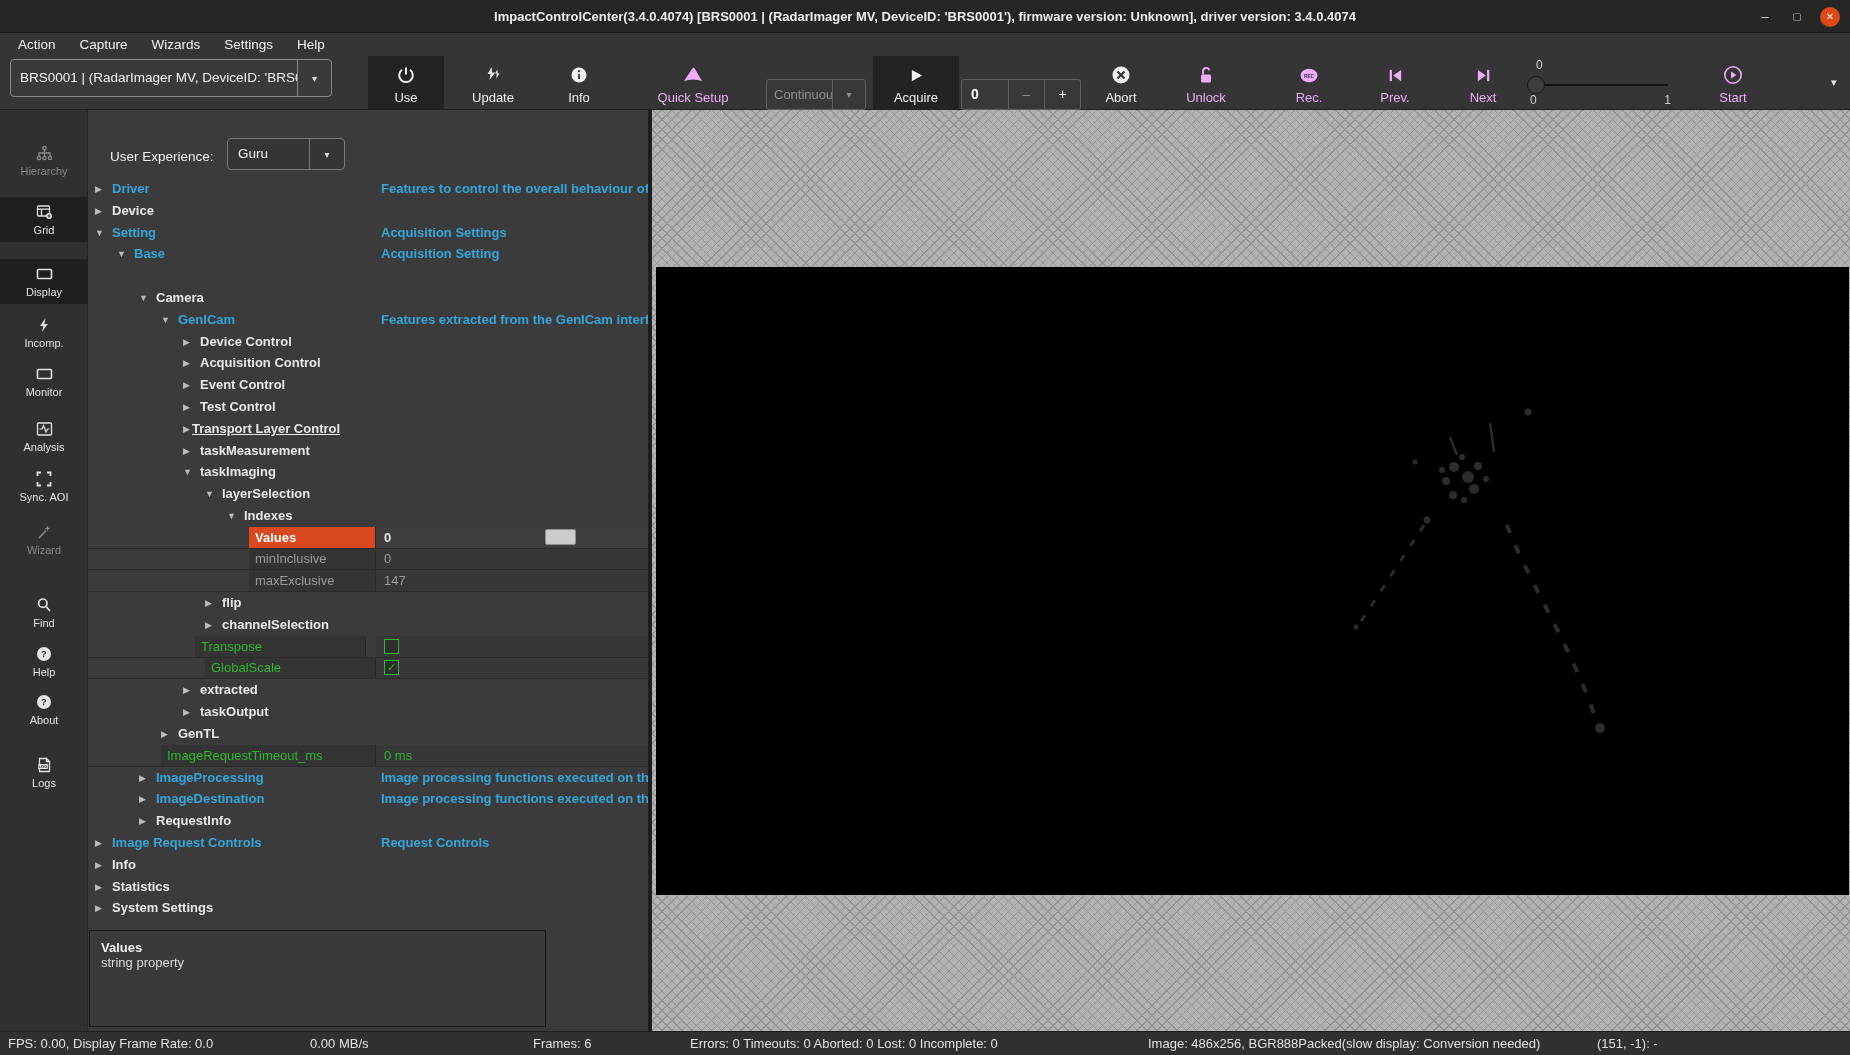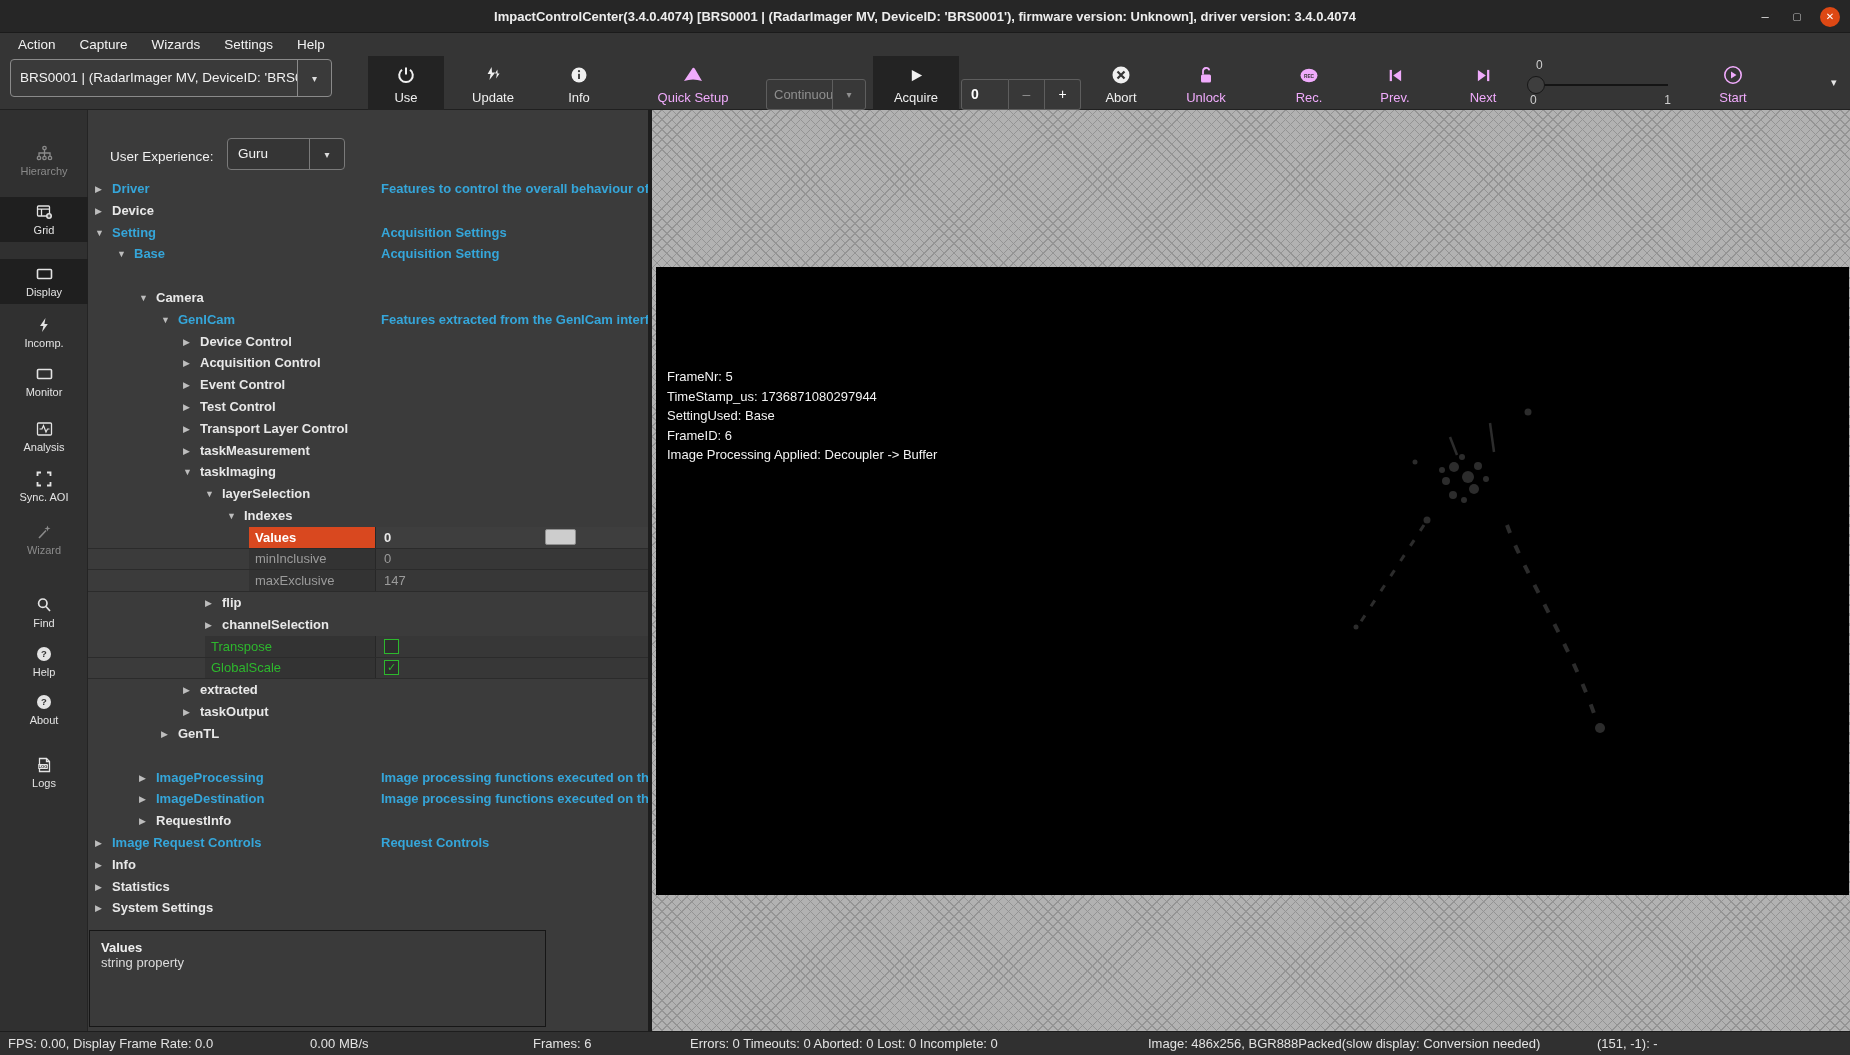--- a/index.html
+++ b/index.html
@@ -434,21 +434,21 @@
           <div class="trow" style="top: 264.2px;">
             <span class="garrow" style="left: 95px;">▶</span>
             <span class="glabel white" style="left: 112px;">Event Control</span>
           </div>
           <div class="trow" style="top: 286px;">
             <span class="garrow" style="left: 95px;">▶</span>
             <span class="glabel white" style="left: 112px;">Test Control</span>
           </div>
           <div class="trow" style="top: 307.8px;">
             <span class="garrow" style="left: 95px;">▶</span>
-            <span class="glabel white" style="left: 112px;">Transport Layer Control</span>
+            <span class="glabel white" style="left: 104px; text-decoration: underline;">Transport Layer Control</span>
           </div>
           <div class="trow" style="top: 329.6px;">
             <span class="garrow" style="left: 95px;">▶</span>
             <span class="glabel white" style="left: 112px;">taskMeasurement</span>
           </div>
           <div class="trow" style="top: 351.4px;">
             <span class="garrow" style="left: 95px;">▼</span>
             <span class="glabel white" style="left: 112px;">taskImaging</span>
           </div>
           <div class="trow" style="top: 373.2px;">
@@ -486,21 +486,21 @@
           </div>
           <div class="trow" style="top: 482.2px;">
             <span class="garrow" style="left: 117px;">▶</span>
             <span class="glabel white" style="left: 134px;">flip</span>
           </div>
           <div class="trow" style="top: 504px;">
             <span class="garrow" style="left: 117px;">▶</span>
             <span class="glabel white" style="left: 134px;">channelSelection</span>
           </div>
           <div class="trow prop" style="top: 525.8px;">
-            <div class="pcell green" style="left: 117px; width: 171px;">
+            <div class="pcell green" style="left: 107px; width: 171px;">
               <span>Transpose</span>
             </div>
             <div class="vcell">
               <span class="cbx"></span>
             </div>
           </div>
           <div class="trow prop" style="top: 547.6px;">
             <div class="pcell green" style="left: 117px; width: 171px;">
               <span>GlobalScale</span>
             </div>
@@ -512,20 +512,28 @@
             <span class="garrow" style="left: 95px;">▶</span>
             <span class="glabel white" style="left: 112px;">extracted</span>
           </div>
           <div class="trow" style="top: 591.2px;">
             <span class="garrow" style="left: 95px;">▶</span>
             <span class="glabel white" style="left: 112px;">taskOutput</span>
           </div>
           <div class="trow" style="top: 613px;">
             <span class="garrow" style="left: 73px;">▶</span>
             <span class="glabel white" style="left: 90px;">GenTL</span>
+          </div>
+          <div class="trow prop" style="top: 634.8px;">
+            <div class="pcell green" style="left: 73px; width: 215px;">
+              <span>ImageRequestTimeout_ms</span>
+            </div>
+            <div class="vcell">
+              <span class="green">0 ms</span>
+            </div>
           </div>
           <div class="trow" style="top: 656.6px;">
             <span class="garrow" style="left: 51px;">▶</span>
             <span class="glabel cyan" style="left: 68px;">ImageProcessing</span>
             <span class="desc cyan">Image processing functions executed on the host</span>
           </div>
           <div class="trow" style="top: 678.4px;">
             <span class="garrow" style="left: 51px;">▶</span>
             <span class="glabel cyan" style="left: 68px;">ImageDestination</span>
             <span class="desc cyan">Image processing functions executed on the host</span>
@@ -578,27 +586,20 @@
               <circle cx="830" cy="212" r="3" stroke="none"></circle>
             <circle cx="786" cy="203" r="3" stroke="none"></circle>
               <circle cx="808" cy="233" r="3" stroke="none"></circle>
             <circle cx="771" cy="253" r="3.5" stroke="none"></circle>
             <path d="M768 258 704 356" stroke-width="3" stroke-dasharray="7 11" fill="none"></path>
             <circle cx="700" cy="360" r="2.5" stroke="none"></circle>
             <path d="M851 258C868 306 916 380 941 455" stroke-width="4" stroke-dasharray="9 13" fill="none"></path>
             <circle cx="944" cy="461" r="5" stroke="none"></circle>
           </g>
         </svg>
-        <div class="overlay" id="overlay">
-            <div>FrameNr: 5</div>
-            <div>TimeStamp_us: 1736871080297944</div>
-            <div>SettingUsed: Base</div>
-            <div>FrameID: 6</div>
-            <div>Image Processing Applied: Decoupler -&gt; Buffer</div>
-          </div>
       </div>
     </div>
   </div>
 
   <div class="statusbar" id="statusbar">
       <span class="status-seg" style="left: 8px; text-align: right;">FPS: 0.00, Display Frame Rate: 0.0</span>
       <span class="status-seg" style="left: 310px;">0.00 MB/s</span>
       <span class="status-seg" style="left: 533px;">Frames: 6</span>
       <span class="status-seg" style="left: 690px;">Errors: 0 Timeouts: 0 Aborted: 0 Lost: 0 Incomplete: 0</span>
       <span class="status-seg" style="left: 1148px;">Image: 486x256, BGR888Packed(slow display: Conversion needed)</span>

